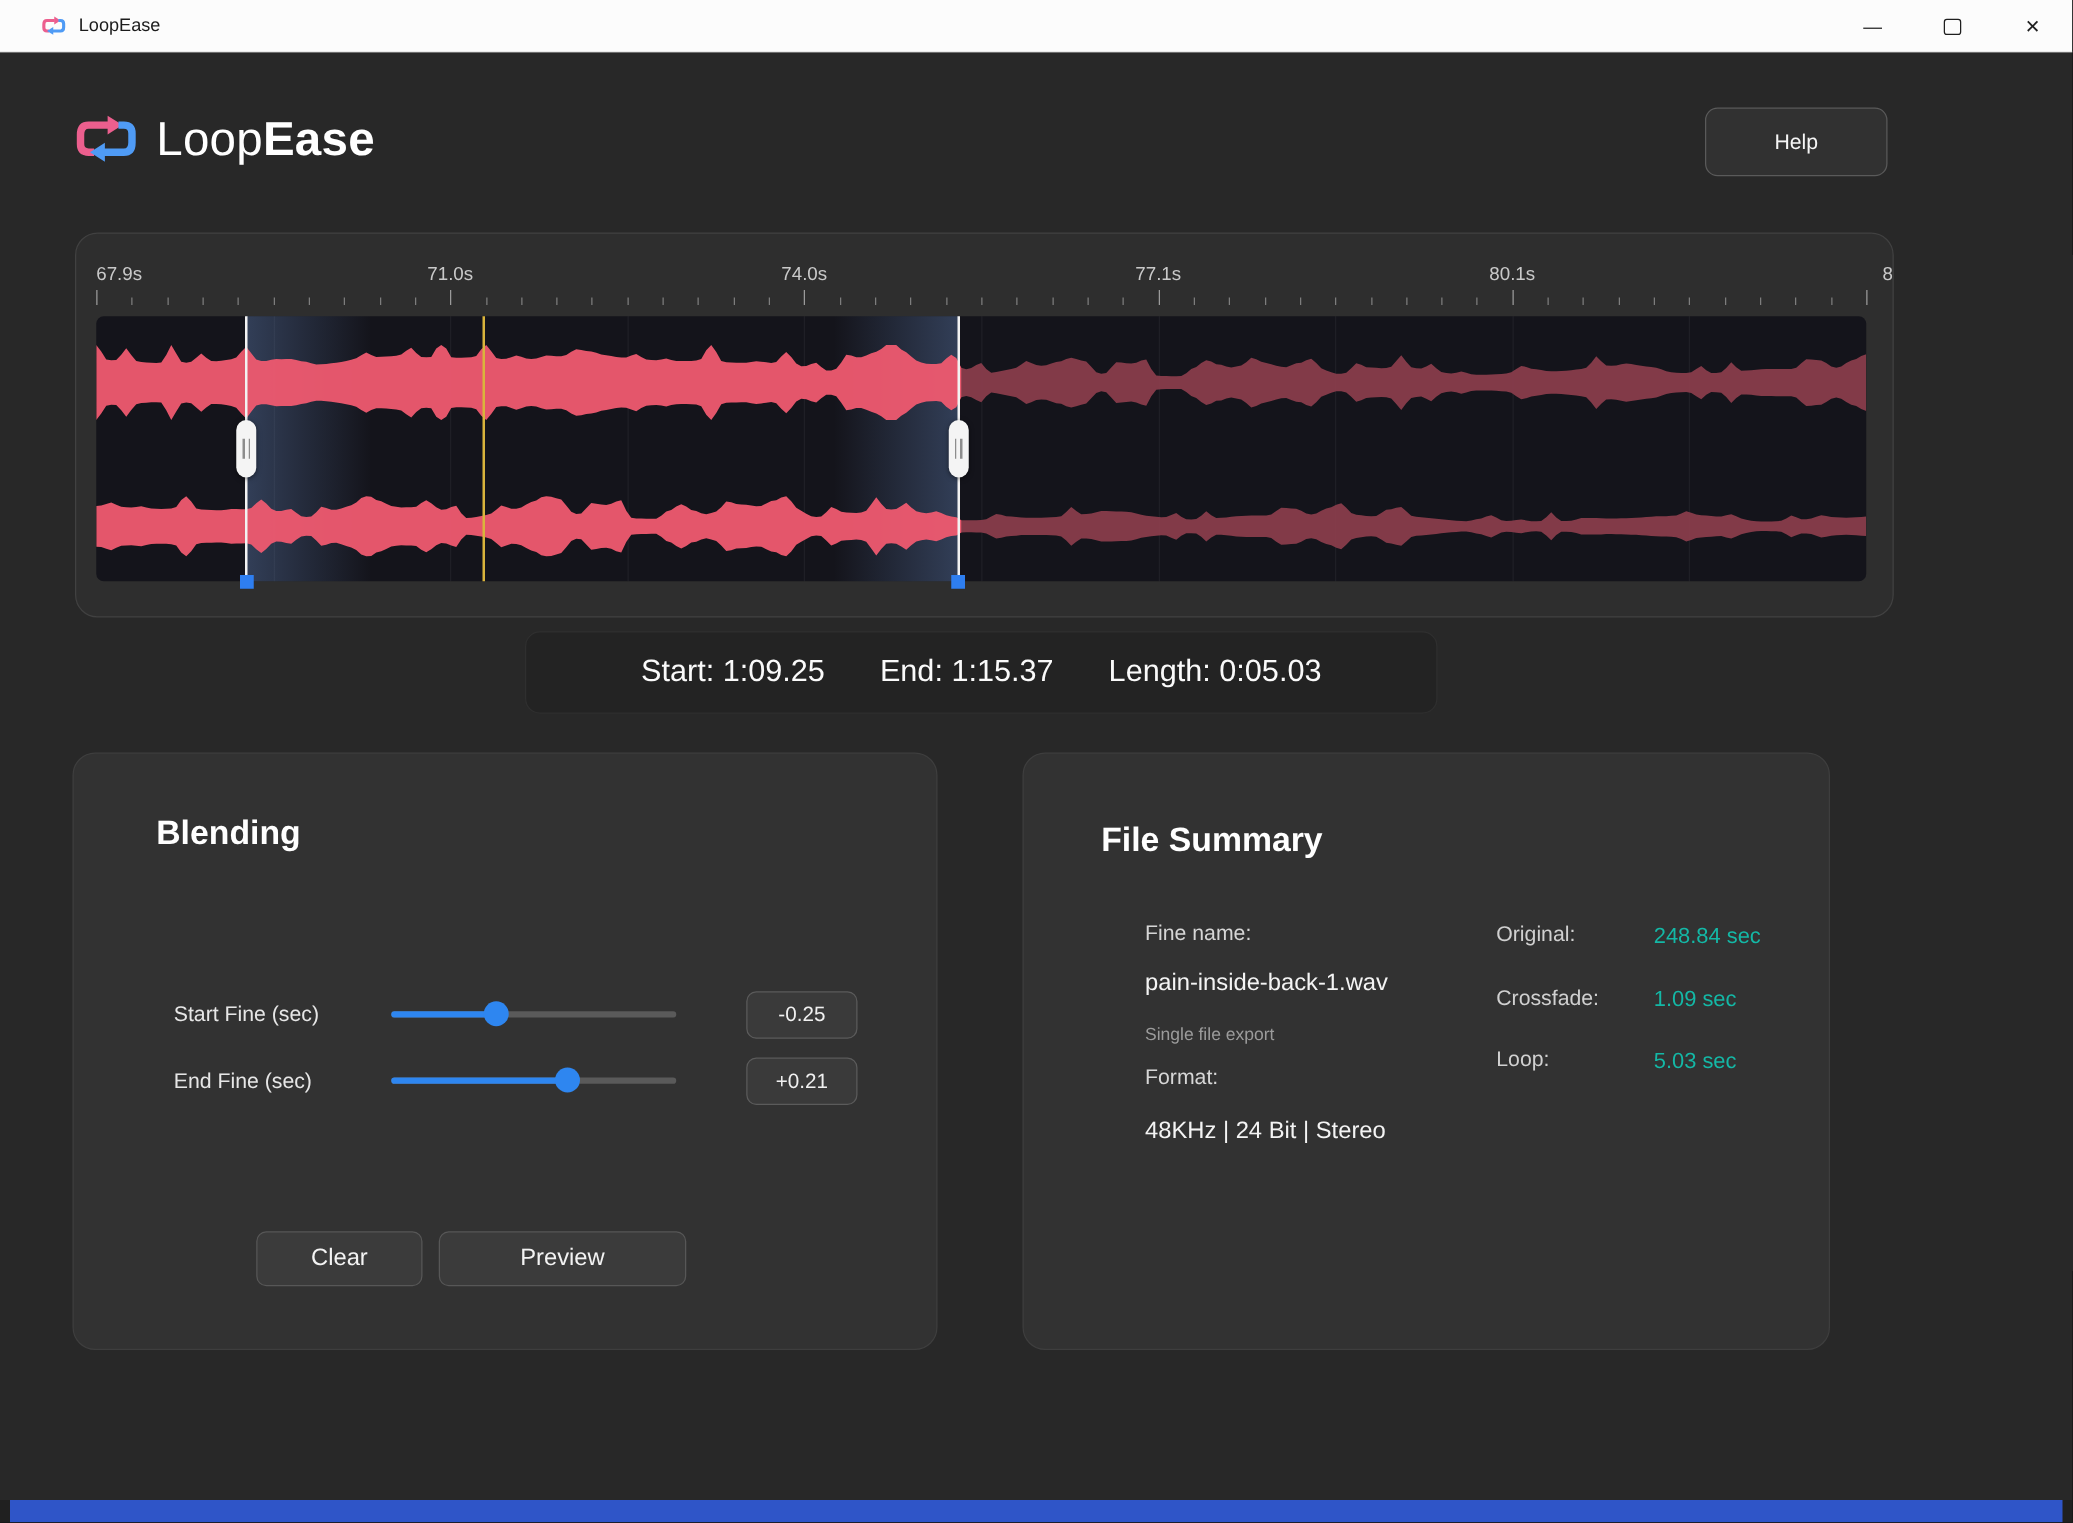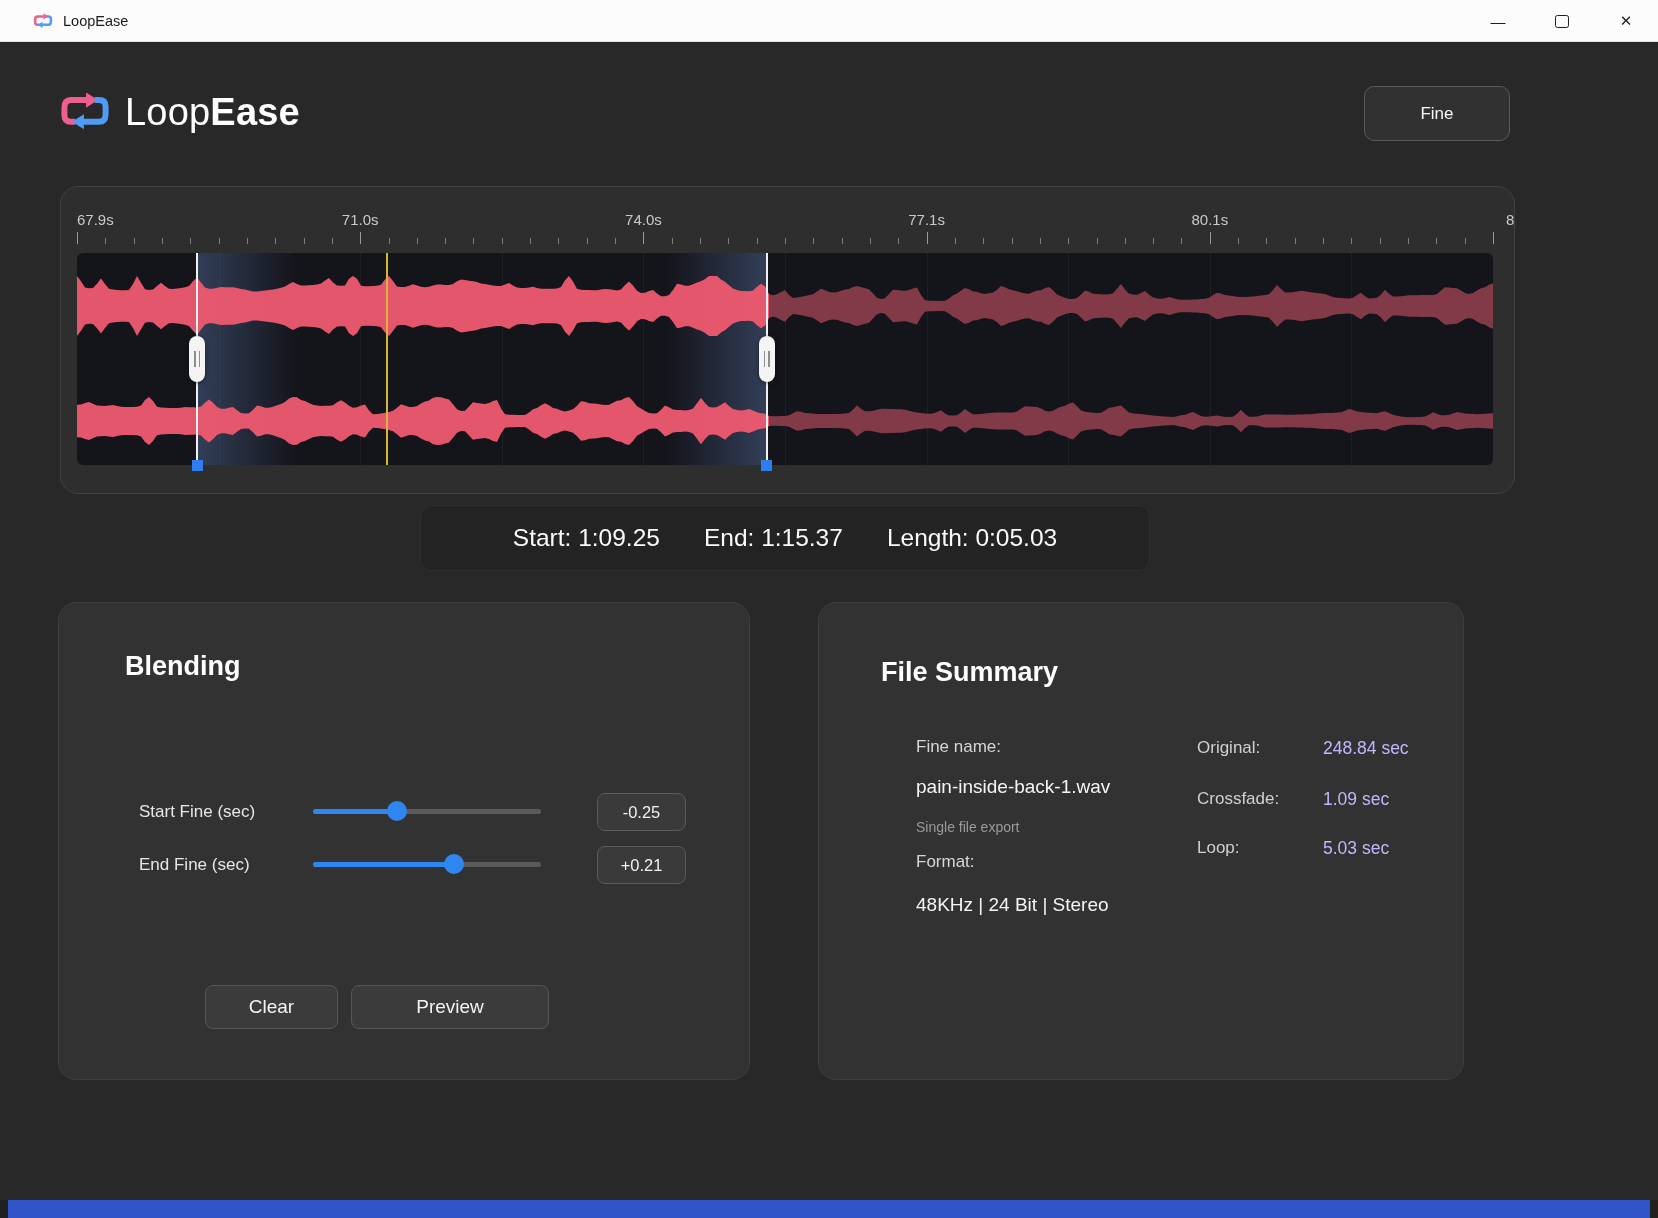--- a/index.html
+++ b/index.html
@@ -89,21 +89,21 @@
        display:flex;align-items:center;justify-content:center;box-sizing:border-box;}
   #clear-btn{left:146px;top:382px;width:133px;}
   #preview-btn{left:292px;top:382px;width:198px;}
   #export-btn{left:224px;top:382px;width:240px;}
 
   
   .fs-label{position:absolute;font-size:17px;color:#d6d6d6;}
   .fs-value{position:absolute;font-size:19px;color:#f4f4f4;}
   .fs-sub{position:absolute;font-size:14px;color:#9b9b9b;}
   .fs-stat-label{position:absolute;font-size:17px;color:#d0d0d0;}
-  .fs-stat-value{position:absolute;font-size:17.5px;color:#c4b5fd;}
+  .fs-stat-value{position:absolute;font-size:17.5px;color:#14b8a6;}
 </style>
 </head>
 <body>
 
 <div class="app">
 
   <div class="titlebar">
     <span class="app-icon">
       <svg viewBox="0 0 48 48" width="20" height="20">
         <path d="M15 33 H11 Q5 33 5 27 V20 Q5 13 11 13 H26" fill="none" stroke="#ec5f8e" stroke-width="6"></path>
@@ -132,21 +132,21 @@
       <span class="logo">
         <svg viewBox="0 0 48 48" width="56" height="52">
           <path d="M15 33 H11 Q5 33 5 27 V20 Q5 13 11 13 H26" fill="none" stroke="#ec5f8e" stroke-width="5.5"></path>
           <polygon points="25,6 25,20 36,13" fill="#ec5f8e"></polygon>
           <path d="M33 13 H37 Q43 13 43 19 V26 Q43 33 37 33 H22" fill="none" stroke="#4f9bf5" stroke-width="5.5"></path>
           <polygon points="23,26 23,40 12,33" fill="#4f9bf5"></polygon>
         </svg>
       </span>
       <span class="brand-text"><span class="light">Loop</span><span class="bold">Ease</span></span>
     </div>
-    <button class="help-btn">Fine</button>
+    <button class="help-btn">Help</button>
 
     <div class="wave-panel">
       <div class="ruler-labels">
         <span>67.9s</span>
         <span>71.0s</span>
         <span>74.0s</span>
         <span>77.1s</span>
         <span>80.1s</span>
         <span>83</span>
       </div>

